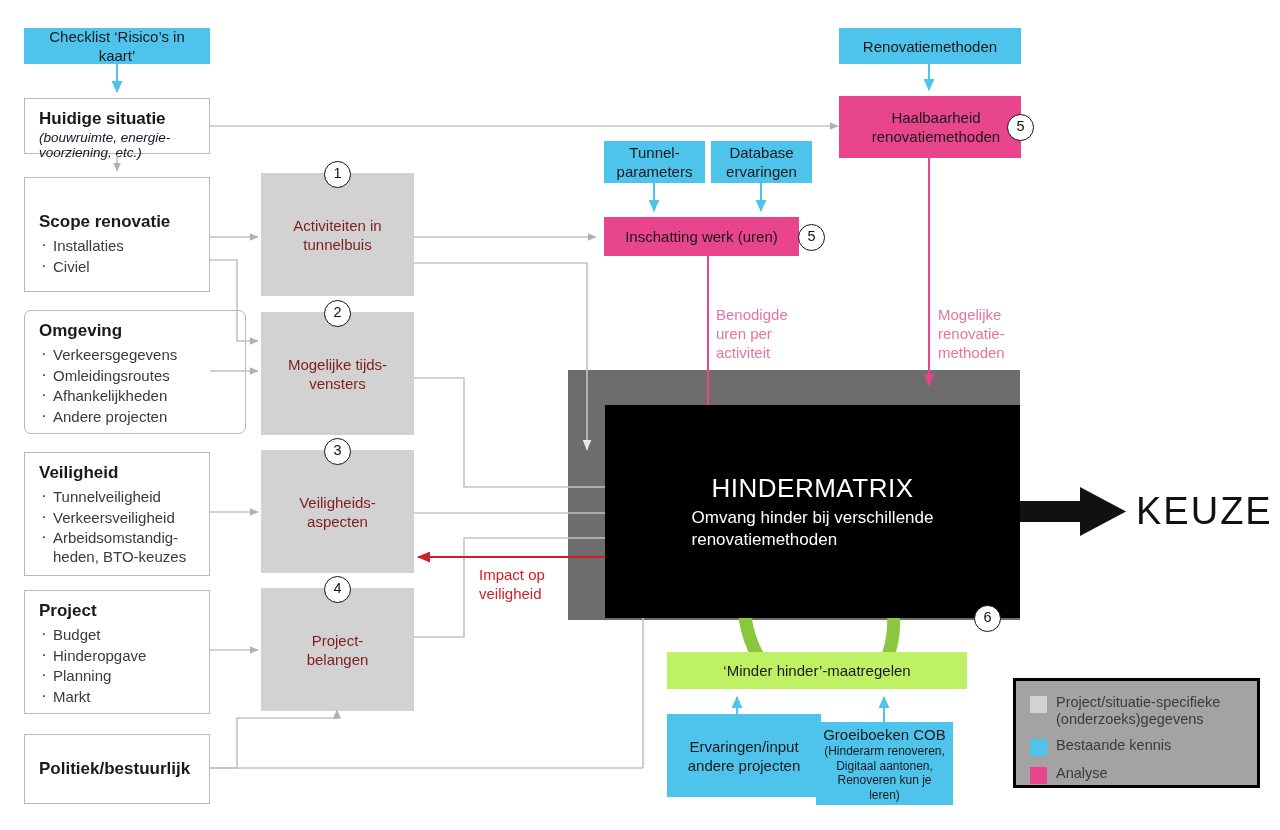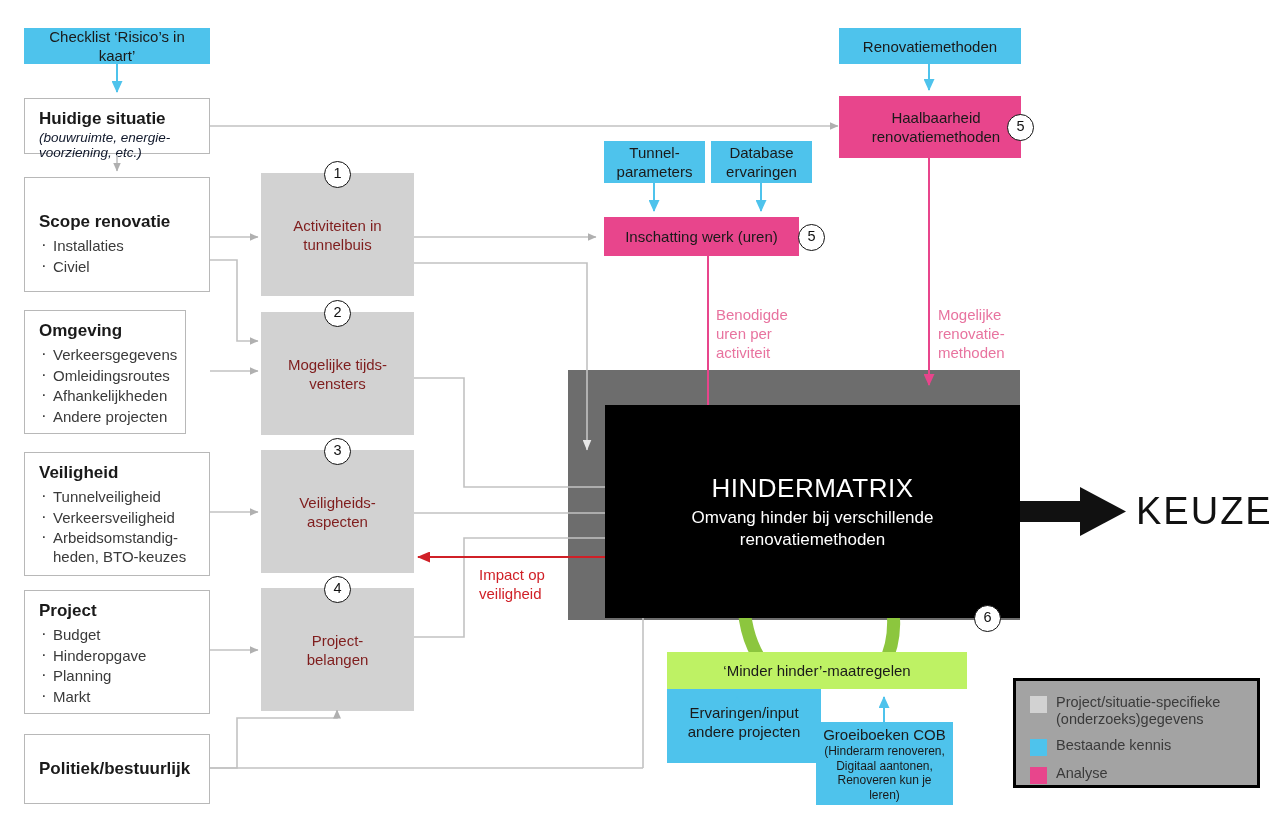--- a/index.html
+++ b/index.html
@@ -31,21 +31,21 @@
   
   .numc{position:absolute;width:25px;height:25px;border-radius:50%;
         border:1.6px solid #111;background:#fff;color:#111;
         font-size:14.5px;line-height:22px;text-align:center;z-index:40;}
 
   
   .shadowbox{background:#6d6d6d;}
   .blackbox{background:#000;display:flex;flex-direction:column;
             align-items:center;justify-content:center;}
   .blackbox .mtitle{color:#fff;font-size:26px;letter-spacing:.5px;line-height:30px;}
-  .blackbox .msub{color:#fff;font-size:17px;line-height:22px;text-align:center;margin-top:4px;}
+  .blackbox .msub{color:#fff;font-size:17px;line-height:22px;margin-top:4px;}
 
   
   .keuze{position:absolute;font-size:38px;letter-spacing:2px;color:#111;}
 
   
   .legend{position:absolute;border:3px solid #000000;background:#a3a3a3;box-sizing:border-box;}
   .legend .row{display:flex;align-items:flex-start;margin:0 0 9px 0;}
   .legend .row:last-child{margin-bottom:0;}
   .legend .sw{width:17px;height:17px;flex:0 0 17px;margin-right:9px;margin-top:2px;}
   .legend .tx{font-size:14.5px;line-height:17px;color:#3a3a3a;}
@@ -127,21 +127,21 @@
   </div>
 
   <div class="node wbox" style="left:24px;top:177px;width:186px;height:115px;">
     <div class="ttl" style="margin-top:24px;">Scope renovatie</div>
     <ul>
       <li>Installaties</li>
       <li>Civiel</li>
     </ul>
   </div>
 
-  <div class="node wbox" style="left:24px;top:310px;width:162px;height:124px;">
+  <div class="node wbox" style="left:24px;top:310px;width:222px;height:124px;border-radius:7px;">
     <div class="ttl">Omgeving</div>
     <ul>
       <li>Verkeersgegevens</li>
       <li>Omleidingsroutes</li>
       <li>Afhankelijkheden</li>
       <li>Andere projecten</li>
     </ul>
   </div>
 
   <div class="node wbox" style="left:24px;top:452px;width:186px;height:124px;">
@@ -259,21 +259,21 @@
   <div class="anno pinktx" style="left:938px;top:305px;white-space:pre-line;">Mogelijke
 renovatie-
 methoden</div>
   <div class="anno redtx" style="left:479px;top:565px;white-space:pre-line;">Impact op
 veiligheid</div>
 
   <div class="node cbox green" style="left:667px;top:652px;width:300px;height:37px;z-index:30;">
     <span class="lbl">‘Minder hinder’-maatregelen</span>
   </div>
 
-  <div class="node cbox blue" style="left:667px;top:680px;width:154px;height:83px;">
+  <div class="node cbox blue" style="left:667px;top:714px;width:154px;height:83px;">
     <span class="lbl" style="white-space:pre-line;">Ervaringen/input
 andere projecten</span>
   </div>
 
   <div class="node cbox blue" style="left:816px;top:722px;width:137px;height:83px;flex-direction:column;">
     <span class="lbl">Groeiboeken COB</span>
     <span class="lbl sm" style="white-space:pre-line;">(Hinderarm renoveren,
 Digitaal aantonen,
 Renoveren kun je leren)</span>
   </div>

